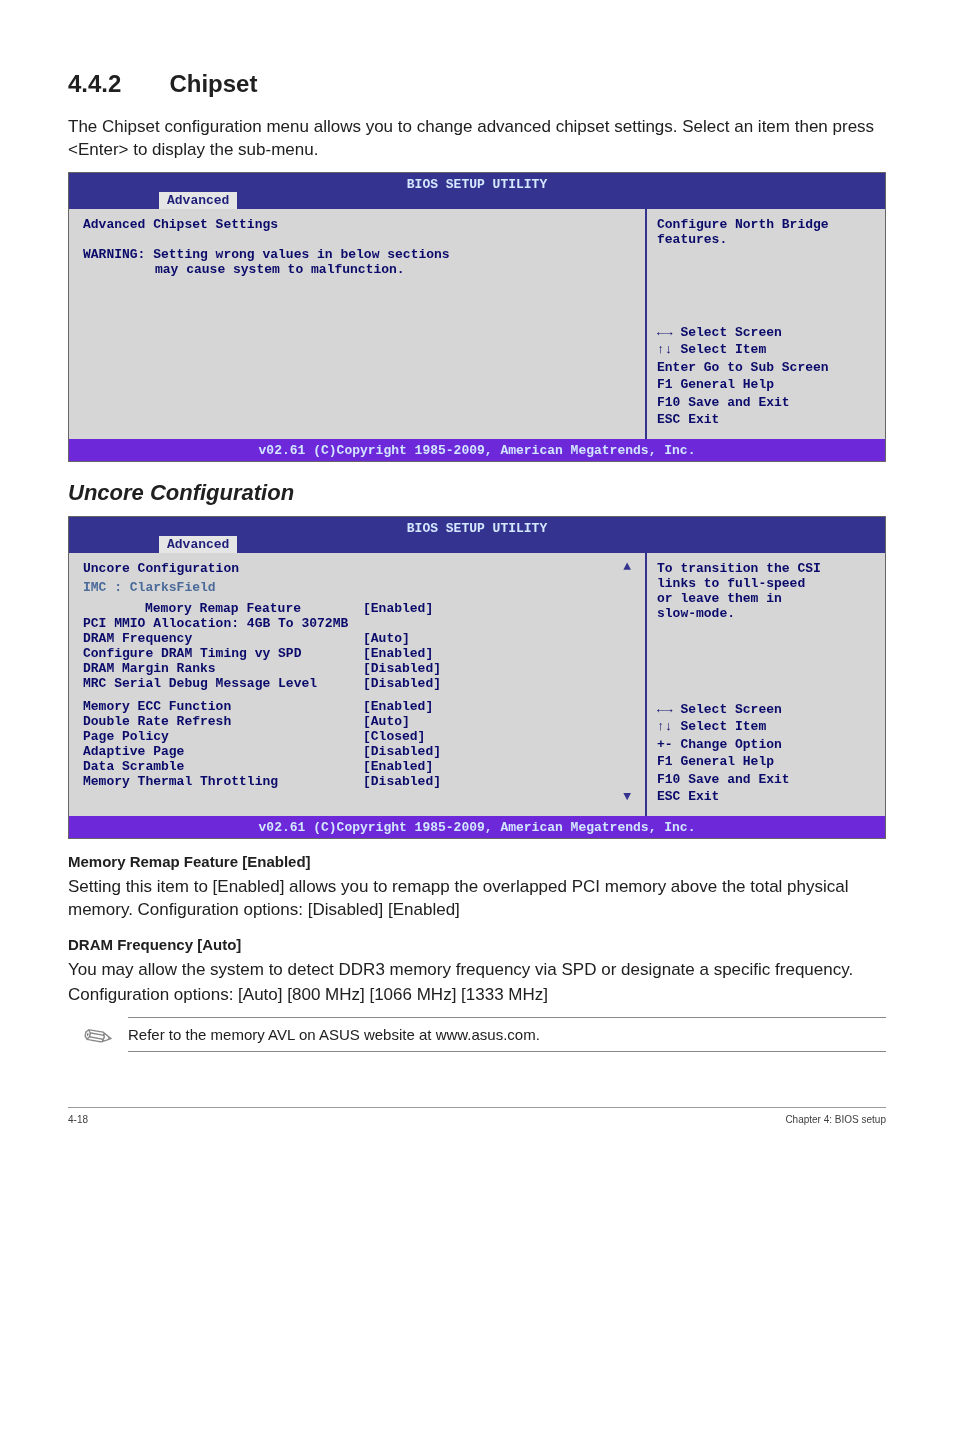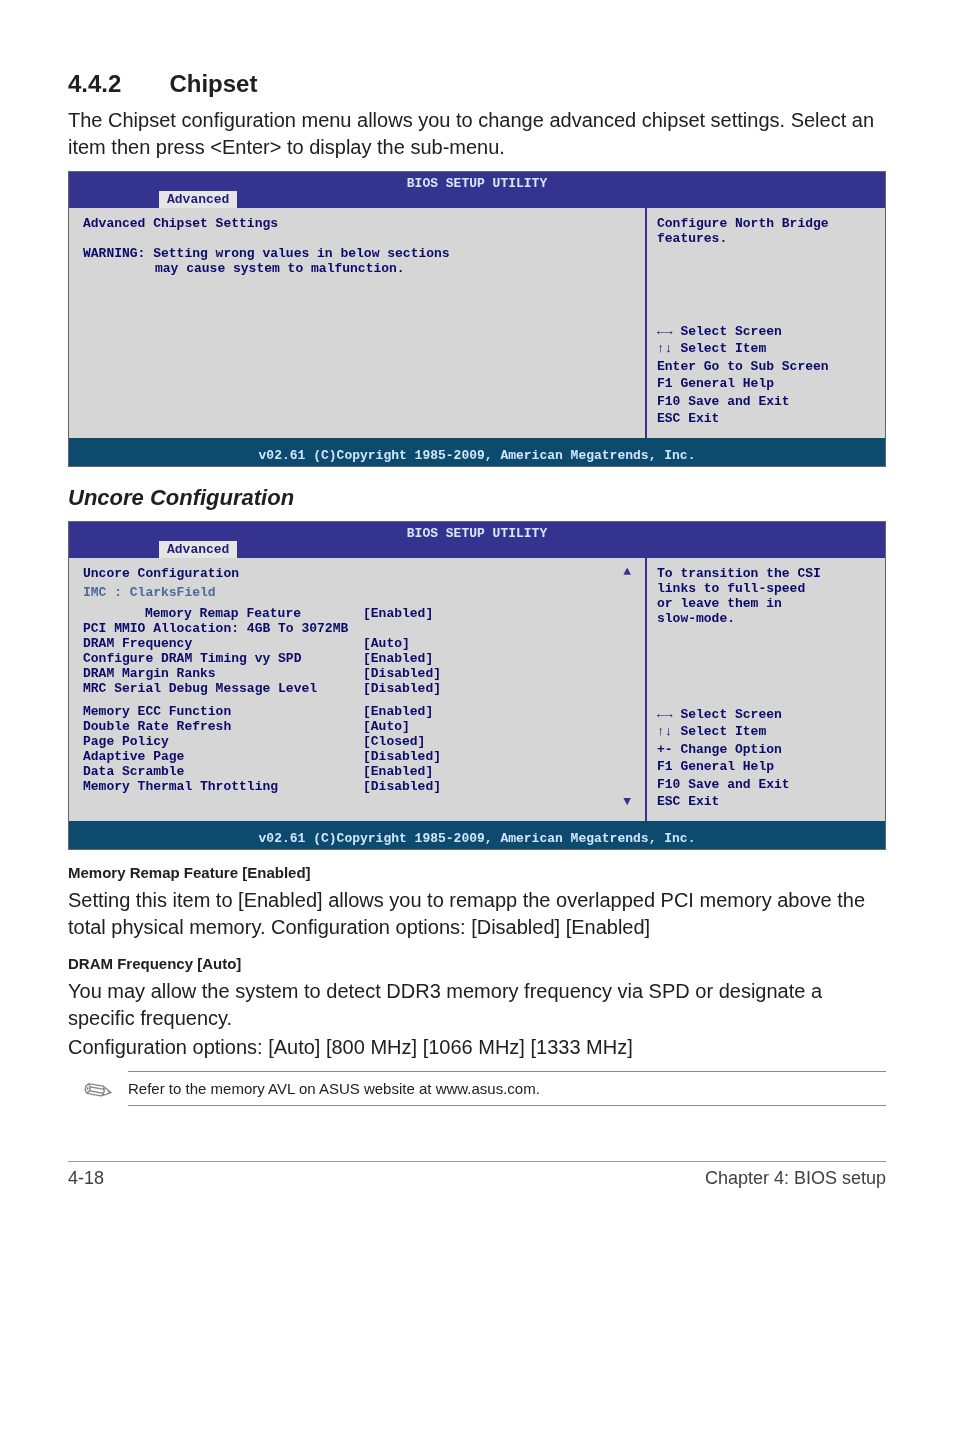--- a/index.html
+++ b/index.html
@@ -9,25 +9,25 @@
     font-family: Arial, Helvetica, sans-serif;
     color: #202020;
     width: 954px;
   }
   .page {
     padding: 70px 68px 40px 68px;
   }
   h2.section-num {
     font-size: 24px;
     font-weight: bold;
-    margin: 0 0 9px 0;
+    margin: 0 0 18px 0;
   }
   .num-gap { display:inline-block; width:48px; }
   p.body {
-    font-size: 20px;
+    font-size: 17px;
     line-height: 1.35;
     margin: 0 0 10px 0;
   }
   h3.sub-italic {
     font-size: 22px;
     font-weight: bold;
     font-style: italic;
     margin: 18px 0 8px 0;
   }
   h3.sub {
@@ -85,25 +85,25 @@
     justify-content:space-between;
     gap:16px;
   }
   .bios-right .help-top { color:#0a0a6a; }
   .bios-right .nav { color:#0a0a6a; line-height:1.35; }
   .bios-left .title-line { font-weight: bold; color:#0a0a6a; }
   .bios-left .row { display:flex; }
   .bios-left .row .lab { width:280px; }
   .bios-left .row .val { color:#0a0a6a; font-weight:bold; }
   .bios-foot {
-    background: #0c4a6e;
+    background: #6d28d9;
     color: #d2e6ff;
     text-align: center;
     font-weight: bold;
-    padding: 10px 0 3px 0;
+    padding: 4px 0 3px 0;
   }
   .arrow-up { color:#34338f; font-weight:bold; float:right; margin-right:2px; margin-top:-2px;}
   .arrow-down { color:#34338f; font-weight:bold; float:right; margin-right:2px;}
   .note-block {
     display:flex;
     align-items:flex-start;
     margin: 10px 0 4px 0;
   }
   .note-icon {
     width: 60px;
@@ -122,21 +122,21 @@
     transform: rotate(-35deg);
     font-size:34px;
     color:#888;
   }
   .footer {
     border-top:1px solid #9a9a9a;
     margin-top:50px;
     padding-top:6px;
     display:flex;
     justify-content:space-between;
-    font-size:18px;
+    font-size:10px;
     color:#404040;
   }
   .tri { display:inline-block; color:#0a0a6a; margin-right:6px; }
   .scrollarea { position:relative; }
 </style>
 </head>
 <body>
 
 <div class="page">
 

